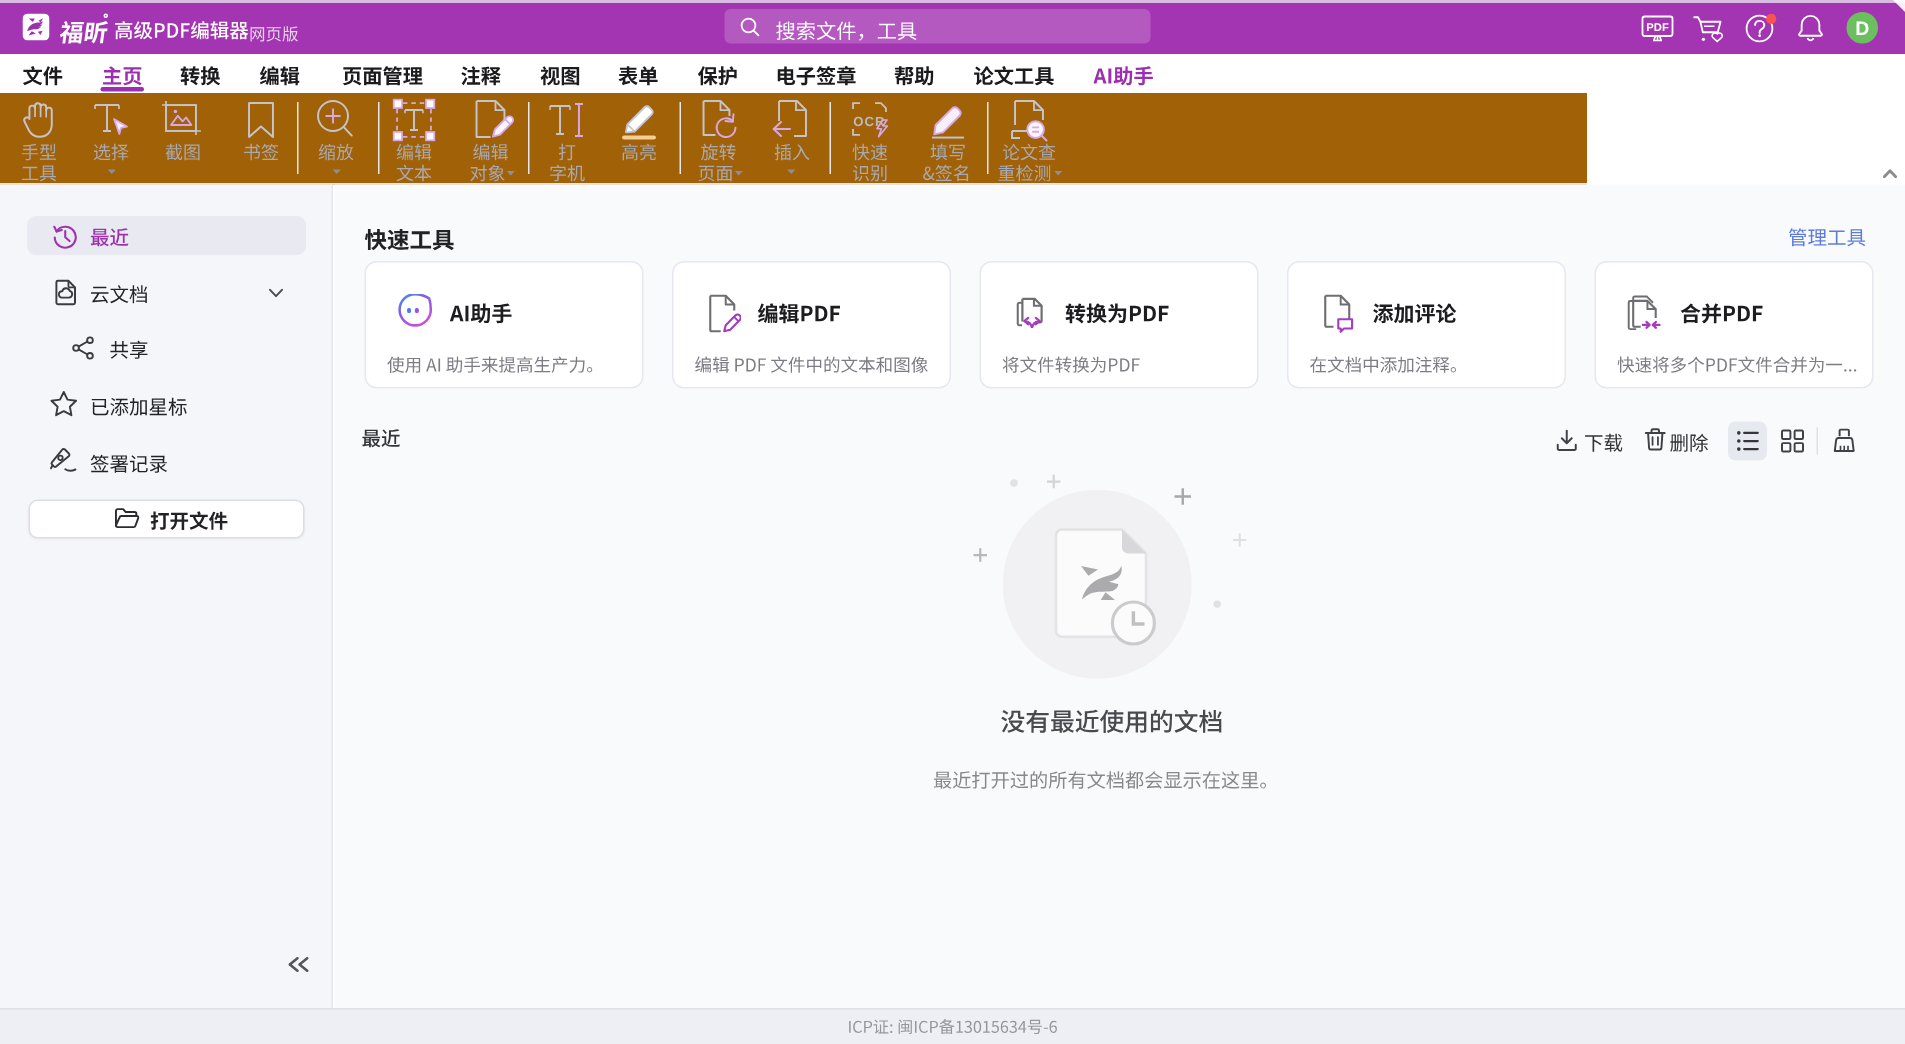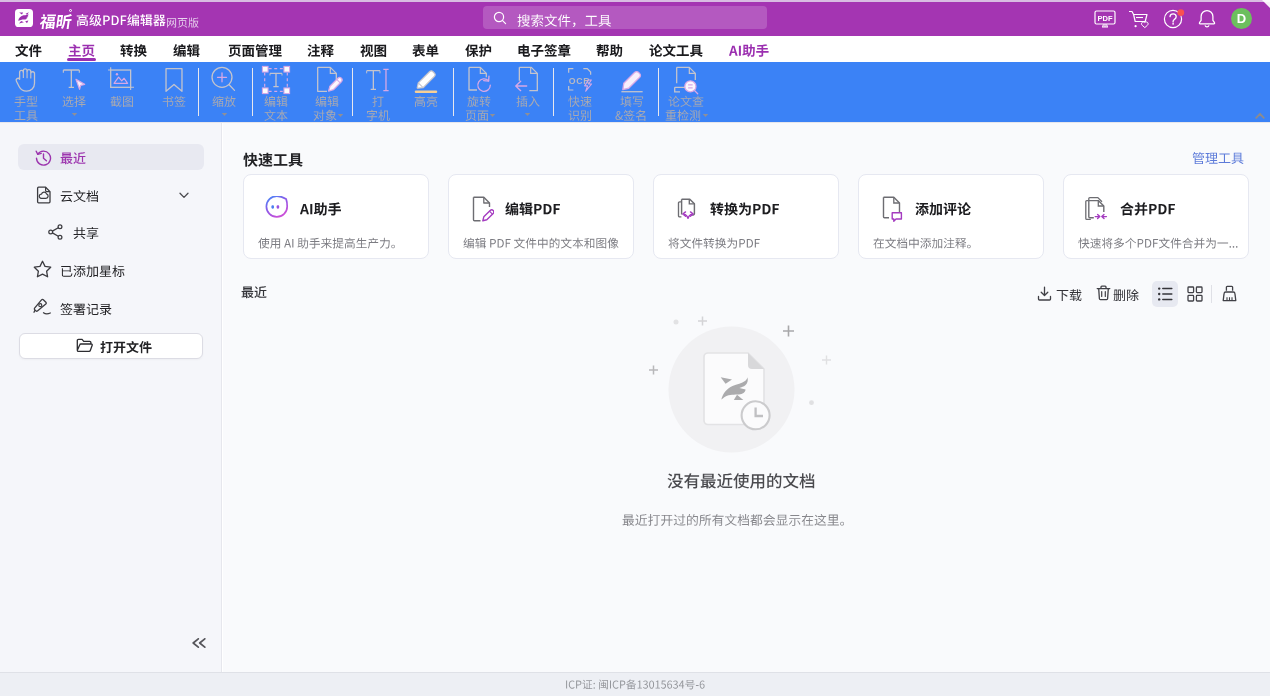--- a/index.html
+++ b/index.html
@@ -102,21 +102,21 @@
     <svg style="position:absolute;left:596.2px;top:4.0px" width="27" height="20" viewBox="0 0 27 20">
       <path d="M0.7 5.1H7.2V6.4H0.7ZM0.5 8.8H7.2V10.0H0.5ZM1.0 7.0H6.8V8.2H1.0ZM7.7 4.7H11.5V6.1H9.2V11.5H7.7ZM11.2 4.7H11.5L11.8 4.7L13.0 5.3Q12.6 5.8 12.3 6.4Q11.9 6.9 11.5 7.4Q12.3 7.9 12.6 8.4Q12.9 8.9 12.9 9.3Q12.9 9.8 12.7 10.2Q12.5 10.5 12.1 10.8Q11.9 10.9 11.7 10.9Q11.5 11.0 11.2 11.0Q10.9 11.1 10.5 11.1Q10.2 11.1 9.8 11.0Q9.7 10.7 9.6 10.3Q9.5 10.0 9.3 9.7Q9.6 9.7 9.9 9.7Q10.2 9.7 10.4 9.7Q10.6 9.7 10.7 9.7Q10.8 9.7 10.9 9.6Q11.2 9.5 11.2 9.2Q11.2 8.9 10.9 8.5Q10.6 8.1 9.8 7.6Q10.1 7.2 10.3 6.7Q10.6 6.3 10.8 5.8Q11.1 5.4 11.2 5.0ZM3.3 4.2H5.0V8.8Q5.0 9.4 4.8 9.9Q4.6 10.4 4.2 10.9Q3.9 11.3 3.3 11.7Q2.6 12.1 1.8 12.4Q1.6 12.1 1.3 11.8Q0.9 11.4 0.7 11.2Q1.4 11.1 1.9 10.8Q2.4 10.5 2.7 10.2Q3.0 9.9 3.2 9.5Q3.3 9.1 3.3 8.8ZM5.8 11.0H7.5V16.8H5.8ZM1.8 12.0H10.9V13.5H3.4V16.1H1.8ZM10.2 12.0H11.9V14.6Q11.9 15.1 11.7 15.5Q11.6 15.8 11.2 15.9Q10.8 16.1 10.2 16.1Q9.6 16.2 8.8 16.2Q8.8 15.8 8.6 15.5Q8.5 15.1 8.3 14.8Q8.6 14.8 9.0 14.8Q9.3 14.8 9.6 14.8Q9.9 14.8 10.0 14.8Q10.1 14.8 10.2 14.7Q10.2 14.7 10.2 14.6Z M19.9 7.1H25.3V8.6H19.9ZM24.6 7.1H26.2Q26.2 7.1 26.2 7.2Q26.2 7.4 26.1 7.6Q26.1 7.7 26.1 7.8Q26.1 9.9 26.1 11.4Q26.0 12.8 25.9 13.8Q25.9 14.7 25.7 15.3Q25.6 15.8 25.5 16.0Q25.2 16.4 25.0 16.5Q24.7 16.7 24.3 16.7Q24.0 16.8 23.5 16.8Q23.0 16.8 22.5 16.8Q22.5 16.4 22.4 16.0Q22.2 15.5 22.0 15.2Q22.5 15.2 22.9 15.3Q23.4 15.3 23.6 15.3Q23.7 15.3 23.9 15.2Q24.0 15.2 24.1 15.0Q24.2 14.9 24.3 14.4Q24.4 13.9 24.4 13.1Q24.5 12.2 24.5 10.8Q24.6 9.4 24.6 7.4ZM21.6 4.2H23.2Q23.2 5.9 23.2 7.4Q23.1 9.0 23.0 10.4Q22.8 11.8 22.4 13.0Q22.0 14.2 21.4 15.1Q20.7 16.1 19.6 16.9Q19.4 16.6 19.1 16.2Q18.7 15.9 18.4 15.6Q19.4 15.0 20.1 14.1Q20.7 13.3 21.0 12.2Q21.4 11.1 21.5 9.9Q21.6 8.6 21.6 7.2Q21.6 5.8 21.6 4.2ZM14.8 4.8H19.5V13.6H18.0V6.2H16.2V14.4H14.8ZM13.8 13.9Q14.6 13.7 15.6 13.5Q16.7 13.3 17.8 13.1Q18.9 12.9 20.1 12.6L20.2 14.1Q19.2 14.3 18.1 14.6Q17.0 14.9 16.0 15.1Q15.0 15.3 14.1 15.5ZM15.5 7.6H18.7V9.0H15.5ZM15.5 10.4H18.7V11.8H15.5Z" fill="#1b1b1e"></path>
     </svg>
     <svg style="position:absolute;left:648.6px;top:4.0px" width="54" height="20" viewBox="0 0 54 20">
       <path d="M9.6 4.7Q10.0 5.5 10.6 6.3Q11.2 7.1 12.0 7.8Q12.7 8.5 13.4 9.0Q13.2 9.1 13.0 9.3Q12.8 9.6 12.6 9.8Q12.4 10.0 12.3 10.2Q11.7 9.8 11.1 9.2Q10.6 8.7 10.0 8.0Q9.5 7.3 9.1 6.6Q8.6 5.9 8.2 5.2ZM8.2 4.1 9.9 4.5Q9.4 5.5 8.8 6.5Q8.1 7.6 7.2 8.6Q6.4 9.5 5.2 10.4Q5.1 10.2 4.9 9.9Q4.8 9.7 4.5 9.5Q4.3 9.2 4.2 9.1Q5.2 8.4 6.0 7.6Q6.7 6.7 7.3 5.9Q7.9 5.0 8.2 4.1ZM6.0 9.3H7.6V14.4Q7.6 14.8 7.7 14.9Q7.9 15.0 8.4 15.0Q8.6 15.0 8.8 15.0Q9.1 15.0 9.5 15.0Q9.8 15.0 10.1 15.0Q10.4 15.0 10.6 15.0Q10.9 15.0 11.1 14.9Q11.2 14.7 11.3 14.3Q11.4 13.9 11.4 13.1Q11.6 13.3 11.9 13.4Q12.1 13.5 12.4 13.6Q12.7 13.7 12.9 13.8Q12.8 14.8 12.6 15.4Q12.4 16.0 11.9 16.2Q11.5 16.5 10.7 16.5Q10.6 16.5 10.3 16.5Q10.1 16.5 9.8 16.5Q9.5 16.5 9.2 16.5Q8.9 16.5 8.6 16.5Q8.4 16.5 8.3 16.5Q7.4 16.5 6.9 16.3Q6.4 16.1 6.2 15.6Q6.0 15.2 6.0 14.4ZM10.8 9.7 11.8 11.1Q11.1 11.5 10.3 11.9Q9.5 12.3 8.7 12.7Q7.9 13.1 7.2 13.3L6.3 12.1Q7.0 11.8 7.8 11.4Q8.6 11.1 9.4 10.6Q10.2 10.2 10.8 9.7ZM1.1 5.4 2.1 4.3Q2.6 4.6 3.1 5.0Q3.5 5.4 4.0 5.7Q4.4 6.1 4.7 6.4L3.6 7.6Q3.4 7.3 3.0 6.9Q2.5 6.5 2.0 6.1Q1.6 5.7 1.1 5.4ZM2.5 16.8 2.1 15.3 2.4 14.8 5.0 12.7Q5.0 13.1 5.2 13.5Q5.4 13.9 5.5 14.1Q4.6 14.8 4.1 15.3Q3.5 15.8 3.2 16.1Q2.9 16.3 2.7 16.5Q2.5 16.7 2.5 16.8ZM0.4 8.4H3.2V9.9H0.4ZM2.5 16.8Q2.4 16.6 2.2 16.4Q2.1 16.2 1.9 16.0Q1.8 15.8 1.6 15.7Q1.8 15.5 1.9 15.3Q2.1 15.1 2.2 14.8Q2.3 14.5 2.3 14.2V8.4H3.9V15.0Q3.9 15.0 3.7 15.2Q3.6 15.3 3.4 15.5Q3.2 15.7 3.0 15.9Q2.7 16.2 2.6 16.4Q2.5 16.6 2.5 16.8Z M22.8 7.2 24.5 7.7Q23.7 10.1 22.4 11.9Q21.1 13.7 19.2 14.9Q17.3 16.1 14.8 16.8Q14.7 16.7 14.6 16.4Q14.4 16.1 14.2 15.8Q14.0 15.5 13.8 15.3Q16.2 14.7 18.0 13.7Q19.8 12.7 21.0 11.1Q22.2 9.5 22.8 7.2ZM17.6 7.3Q18.3 9.3 19.6 10.9Q20.8 12.5 22.6 13.6Q24.4 14.7 26.7 15.2Q26.5 15.4 26.3 15.7Q26.1 16.0 25.9 16.3Q25.7 16.5 25.6 16.8Q23.1 16.1 21.3 14.9Q19.5 13.6 18.2 11.8Q17.0 10.1 16.1 7.8ZM14.1 6.5H26.5V8.0H14.1ZM19.1 4.6 20.8 4.0Q21.1 4.5 21.3 5.1Q21.6 5.7 21.7 6.1L19.9 6.7Q19.8 6.3 19.6 5.7Q19.3 5.1 19.1 4.6Z M28.4 5.6H39.2V7.3H28.4ZM27.6 14.3H39.9V15.9H27.6ZM32.8 6.5H34.6V15.0H32.8Z M48.3 14.8 49.4 13.7Q50.1 14.0 50.9 14.3Q51.7 14.7 52.4 15.1Q53.1 15.4 53.6 15.7L52.3 16.9Q51.8 16.6 51.2 16.2Q50.6 15.9 49.8 15.5Q49.1 15.1 48.3 14.8ZM41.1 12.5H53.4V14.0H41.1ZM43.8 6.8H50.5V8.0H43.8ZM43.8 8.7H50.5V9.8H43.8ZM43.8 10.6H50.5V11.7H43.8ZM44.7 13.8 46.2 14.8Q45.6 15.2 44.9 15.6Q44.2 16.0 43.5 16.3Q42.8 16.6 42.1 16.9Q41.9 16.6 41.5 16.3Q41.2 15.9 40.9 15.7Q41.6 15.5 42.3 15.2Q43.0 14.8 43.7 14.5Q44.3 14.1 44.7 13.8ZM43.2 4.8H51.4V13.2H49.8V6.1H44.8V13.2H43.2Z" fill="#1b1b1e"></path>
     </svg>
     <svg style="position:absolute;left:728.7px;top:4.0px" width="41" height="20" viewBox="0 0 41 20">
       <path d="M-0.1 15.7 3.2 5.7H5.5L8.7 15.7H6.6L5.2 10.5Q5.0 9.7 4.7 8.8Q4.5 8.0 4.3 7.2H4.3Q4.1 8.0 3.8 8.8Q3.6 9.7 3.4 10.5L2.0 15.7ZM1.9 13.1V11.5H6.7V13.1Z M9.9 15.7V5.7H11.9V15.7Z M19.5 7.1H24.9V8.6H19.5ZM24.2 7.1H25.8Q25.8 7.1 25.8 7.2Q25.8 7.4 25.8 7.6Q25.8 7.7 25.8 7.8Q25.7 9.9 25.7 11.4Q25.6 12.8 25.5 13.8Q25.5 14.7 25.4 15.3Q25.2 15.8 25.1 16.0Q24.8 16.4 24.6 16.5Q24.3 16.7 23.9 16.7Q23.6 16.8 23.1 16.8Q22.6 16.8 22.1 16.8Q22.1 16.4 22.0 16.0Q21.8 15.5 21.6 15.2Q22.1 15.2 22.5 15.3Q23.0 15.3 23.2 15.3Q23.3 15.3 23.5 15.2Q23.6 15.2 23.7 15.0Q23.8 14.9 23.9 14.4Q24.0 13.9 24.0 13.1Q24.1 12.2 24.1 10.8Q24.2 9.4 24.2 7.4ZM21.3 4.2H22.8Q22.8 5.9 22.8 7.4Q22.8 9.0 22.6 10.4Q22.4 11.8 22.0 13.0Q21.7 14.2 21.0 15.1Q20.3 16.1 19.2 16.9Q19.0 16.6 18.7 16.2Q18.3 15.9 18.1 15.6Q19.1 15.0 19.7 14.1Q20.3 13.3 20.6 12.2Q21.0 11.1 21.1 9.9Q21.2 8.6 21.2 7.2Q21.3 5.8 21.3 4.2ZM14.4 4.8H19.1V13.6H17.6V6.2H15.8V14.4H14.4ZM13.4 13.9Q14.2 13.7 15.2 13.5Q16.3 13.3 17.4 13.1Q18.6 12.9 19.7 12.6L19.8 14.1Q18.8 14.3 17.7 14.6Q16.6 14.9 15.6 15.1Q14.6 15.3 13.7 15.5ZM15.1 7.6H18.4V9.0H15.1ZM15.1 10.4H18.4V11.8H15.1Z M37.2 4.2 38.4 5.5Q37.3 5.8 36.1 6.0Q34.9 6.2 33.6 6.3Q32.2 6.5 30.9 6.5Q29.6 6.6 28.4 6.7Q28.3 6.4 28.2 5.9Q28.1 5.5 28.0 5.2Q29.2 5.2 30.5 5.1Q31.7 5.0 33.0 4.9Q34.2 4.7 35.3 4.6Q36.3 4.4 37.2 4.2ZM28.1 8.0H38.8V9.5H28.1ZM27.2 11.1H39.6V12.7H27.2ZM32.5 6.1H34.2V14.9Q34.2 15.7 34.0 16.0Q33.8 16.4 33.3 16.6Q32.9 16.8 32.1 16.8Q31.4 16.9 30.3 16.9Q30.3 16.6 30.2 16.3Q30.1 16.0 29.9 15.7Q29.8 15.5 29.7 15.2Q30.2 15.3 30.7 15.3Q31.2 15.3 31.6 15.3Q32.0 15.3 32.1 15.3Q32.3 15.3 32.4 15.2Q32.5 15.1 32.5 14.9Z" fill="#9b2fb0"></path>
     </svg>
   </div>
-<div class="abs" style="left:0;top:62px;width:1270px;height:61px;background:#3b82f6;border-bottom:1px solid #e6e6ec">
+<div class="abs" style="left:0;top:62px;width:1058px;height:61px;background:#a16207;border-bottom:1px solid #e6e6ec">
     <div class="abs" style="left:13.0px;top:5px">
       <svg width="26" height="26" viewBox="0 0 26 26" fill="none" style="overflow:visible">
         <g transform="translate(13 13) scale(1.33) translate(-13 -13)">
           <path d="M8.2 12.5 V7.2 a1.4 1.4 0 0 1 2.8 0 V6.0 a1.4 1.4 0 0 1 2.8 0 V6.6 a1.4 1.4 0 0 1 2.8 0 V8.2 a1.4 1.4 0 0 1 2.8 0 v7.2 c0 3.6-2.6 6-6 6 -2.7 0-4.4-1.2-5.5-3.3 l-2.1-4.2 c-.9-1.7 1.3-3 2.4-1.6 Z" stroke="#c4c4cd" stroke-width="0.98" stroke-linejoin="round"></path>
           <path d="M11 6.5 v5 M13.8 6.6 v5 M16.6 8.4 v3.4" stroke="#c4c4cd" stroke-width="0.83"></path>
         </g>
       </svg>
     </div>
     <svg style="position:absolute;left:14.0px;top:29.5px" width="24" height="18" viewBox="0 0 24 18">
       <path d="M9.6 3.9 10.2 4.6Q9.4 4.8 8.4 5.0Q7.4 5.2 6.2 5.3Q5.0 5.5 3.9 5.5Q2.7 5.6 1.6 5.7Q1.6 5.5 1.5 5.3Q1.5 5.0 1.4 4.9Q2.5 4.8 3.6 4.7Q4.8 4.7 5.9 4.5Q7.0 4.4 7.9 4.2Q8.9 4.1 9.6 3.9ZM1.4 7.2H10.8V8.1H1.4ZM0.6 10.1H11.4V10.9H0.6ZM5.6 5.1H6.5V13.6Q6.5 14.1 6.3 14.3Q6.2 14.6 5.8 14.7Q5.5 14.8 4.9 14.8Q4.3 14.8 3.3 14.8Q3.3 14.7 3.2 14.5Q3.2 14.4 3.1 14.2Q3.0 14.1 3.0 13.9Q3.5 14.0 3.9 14.0Q4.4 14.0 4.7 14.0Q5.0 14.0 5.2 14.0Q5.4 13.9 5.5 13.9Q5.6 13.8 5.6 13.6Z M13.2 4.3H18.6V5.1H13.2ZM12.8 6.8H18.9V7.6H12.8ZM12.6 13.6H23.4V14.5H12.6ZM13.8 11.3H22.2V12.1H13.8ZM16.7 4.7H17.5V10.2H16.7ZM17.6 9.9H18.5V14.2H17.6ZM19.6 4.5H20.5V8.5H19.6ZM21.9 3.9H22.7V9.3Q22.7 9.7 22.6 9.9Q22.5 10.0 22.3 10.2Q22.0 10.3 21.5 10.3Q21.1 10.3 20.5 10.3Q20.4 10.1 20.3 9.9Q20.3 9.7 20.2 9.5Q20.7 9.5 21.1 9.5Q21.5 9.5 21.6 9.5Q21.8 9.5 21.8 9.4Q21.9 9.4 21.9 9.3ZM14.3 4.7H15.2V6.7Q15.2 7.3 15.0 8.0Q14.9 8.7 14.5 9.3Q14.1 10.0 13.3 10.5Q13.2 10.4 13.1 10.3Q13.0 10.1 12.9 10.0Q12.8 9.9 12.7 9.8Q13.4 9.4 13.8 8.9Q14.1 8.3 14.2 7.8Q14.3 7.2 14.3 6.7Z" fill="#a9a9b1"></path>

